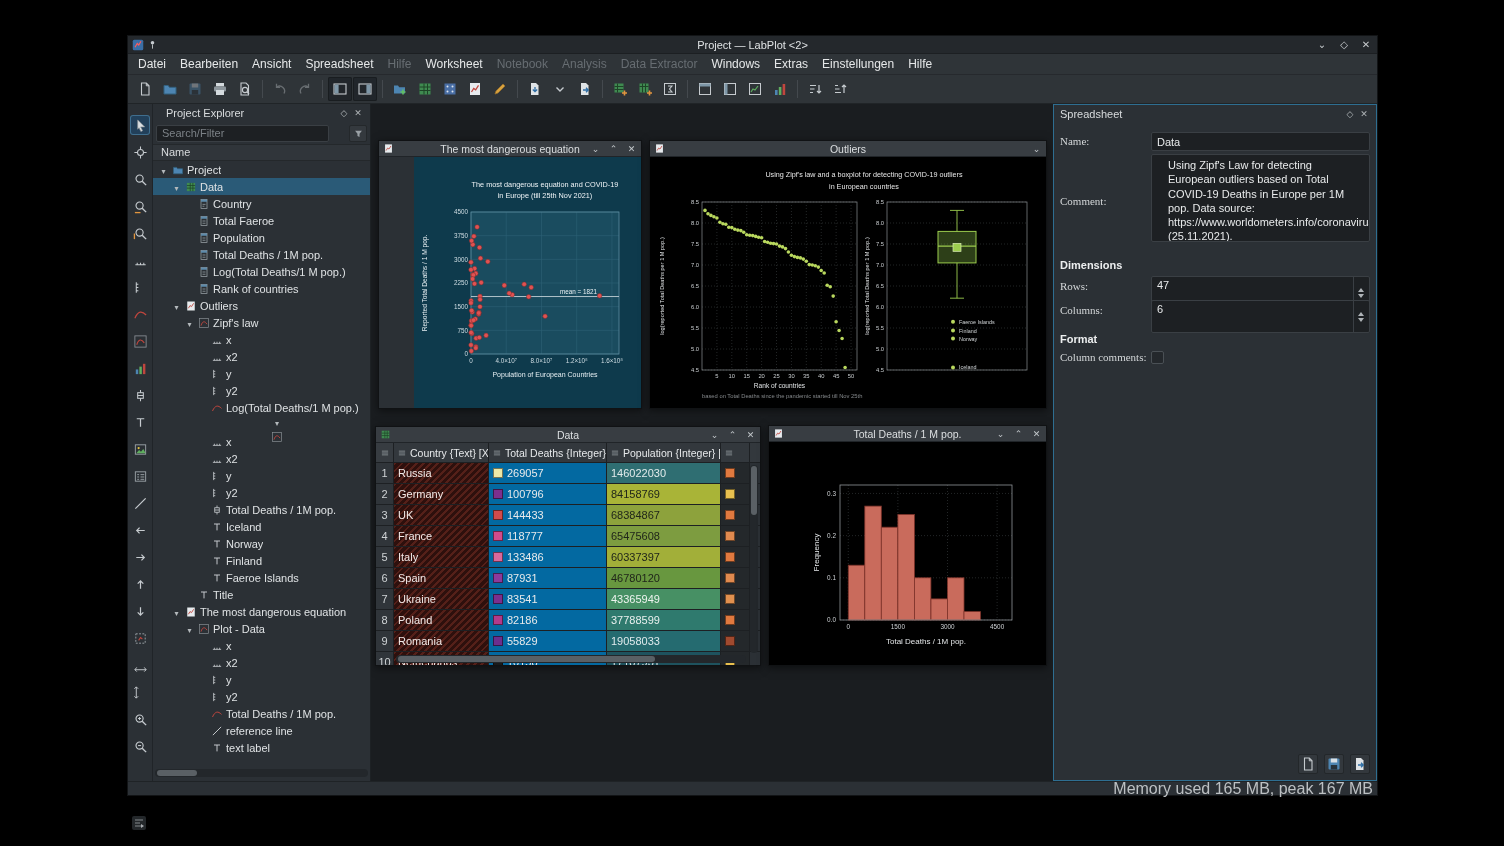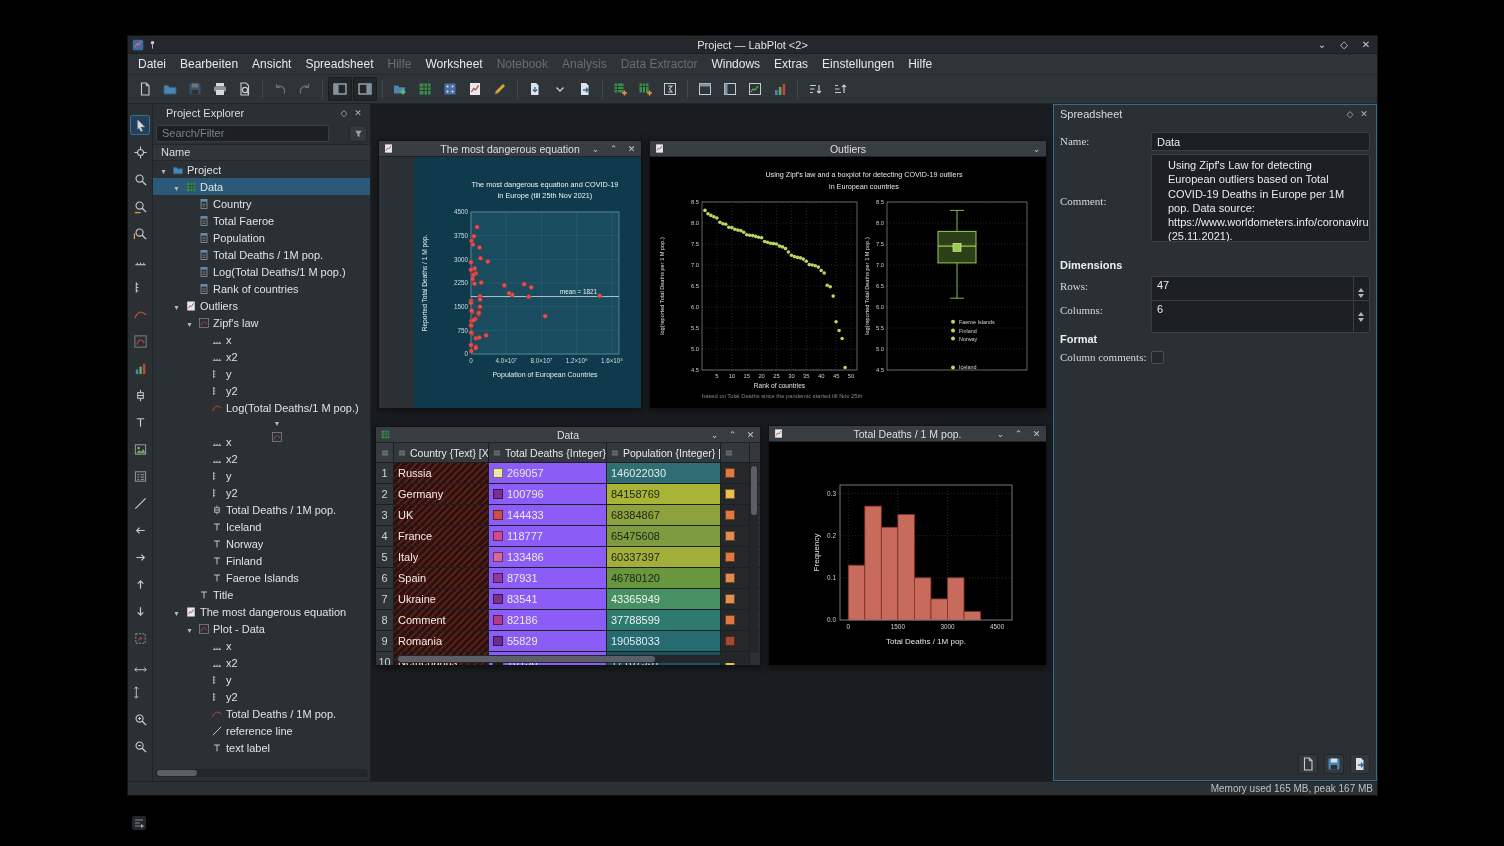--- a/index.html
+++ b/index.html
@@ -59,21 +59,21 @@
 .bg-black{background:#000;}
 
 .dt-head{display:flex;height:20px;background:#33383d;border-bottom:1px solid #1d2023;}
 .dt-corner{width:18px;display:flex;align-items:center;justify-content:center;border-right:1px solid #1d2023;background:#373c41;}
 .dt-h{display:flex;align-items:center;gap:3px;font-size:10.5px;color:#e6e8ea;padding:0 3px;border-right:1px solid #1d2023;overflow:hidden;white-space:nowrap;}
 .dt-body{overflow:hidden;}
 .dt-row{display:flex;height:21px;border-bottom:1px solid #1d2023;font-size:11px;}
 .dt-num{width:18px;background:#30353a;color:#cfd3d5;display:flex;align-items:center;justify-content:center;border-right:1px solid #1d2023;flex:0 0 18px;}
 .dt-c{display:flex;align-items:center;padding:0 4px;border-right:1px solid #1d2023;overflow:hidden;white-space:nowrap;}
 .dt-c.country{width:95px;flex:0 0 95px;color:#f2e9e7;background:repeating-linear-gradient(135deg,#552019 0 2px,#2e100d 2px 5px);}
-.dt-c.deaths{width:118px;flex:0 0 118px;background:#8b5cf6;gap:4px;}
+.dt-c.deaths{width:118px;flex:0 0 118px;background:#0369a1;gap:4px;}
 .dt-c.pop{width:114px;flex:0 0 114px;}
 .dt-c.extra{width:29px;flex:0 0 29px;background:#24282b;}
 .chip{width:10px;height:10px;display:inline-block;border:1px solid rgba(0,0,0,.5);flex:0 0 10px;}
 .dt-hscroll{position:absolute;left:20px;right:14px;bottom:2px;height:8px;background:#23272b;border-radius:4px;}
 .dt-hscroll .thumb{position:absolute;left:2px;top:1px;right:26%;height:6px;background:#5a6065;border-radius:3px;}
 .dt-vscroll{position:absolute;top:22px;bottom:12px;right:2px;width:8px;background:#23272b;border-radius:4px;}
 .dt-vscroll .thumb{position:absolute;top:1px;left:1px;width:6px;height:26%;background:#5a6065;border-radius:3px;}
 
 .dock{width:324px;background:#2b3035;border:1px solid #2e6e91;display:flex;flex-direction:column;}
 .dock-body{flex:1;position:relative;font-size:11px;}
@@ -85,21 +85,21 @@
 .spin{height:33px;padding:2px 18px 0 5px;}
 .spin .arrows{position:absolute;right:1px;top:0;bottom:0;width:15px;border-left:1px solid #3a3f44;display:flex;flex-direction:column;align-items:center;justify-content:center;gap:2px;}
 .tri-up{width:0;height:0;border-left:3.5px solid transparent;border-right:3.5px solid transparent;border-bottom:4px solid #aeb3b7;}
 .tri-down{width:0;height:0;border-left:3.5px solid transparent;border-right:3.5px solid transparent;border-top:4px sol
 id #aeb3b7;}
 .tri-down{border-top:4px solid #aeb3b7;}
 .checkbox{position:absolute;left:97px;width:13px;height:13px;background:#24282c;border:1px solid #4a5055;border-radius:2px;}
 .dock-footer{position:absolute;right:6px;bottom:6px;display:flex;gap:6px;}
 .dock-fbtn{width:20px;height:20px;display:flex;align-items:center;justify-content:center;background:#33383d;border:1px solid #23272a;border-radius:2px;}
 
-.statusbar{height:14px;background:#2b3035;border-top:1px solid #1f2326;display:flex;align-items:center;justify-content:flex-end;font-size:10px;color:#bcc0c3;padding:0 4px;}
+.statusbar{height:14px;background:#2b3035;border-top:1px solid #1f2326;display:flex;align-items:center;justify-content:flex-end;font-size:16px;color:#bcc0c3;padding:0 4px;}
 
 .ic{display:inline-flex;width:16px;height:16px;flex:0 0 auto;}
 .ic svg{width:100%;height:100%;display:block;}
 .ic.i12{width:12px;height:12px;flex:0 0 12px;}
 .ic.i11{width:11px;height:11px;}
 .ic.i10{width:10px;height:10px;flex:0 0 10px;}
 .ic.i15{width:15px;height:15px;}
 .stray{position:absolute;left:131px;top:815px;width:16px;height:16px;opacity:.85;}
 svg text{font-family:"Liberation Sans","DejaVu Sans",sans-serif;}
 </style>
@@ -1295,21 +1295,21 @@
                   <div class="dt-num">7</div>
                   <div class="dt-c country">Ukraine</div>
                   <div class="dt-c deaths"><span class="chip" style="background:#7b2f8e"></span>83541</div>
                   <div class="dt-c pop" style="background:#479064;color:#eef4ef">43365949</div>
                   <div class="dt-c extra">
                     <span class="chip" style="background:#e0904f"></span>
                   </div>
                 </div>
                 <div class="dt-row">
                   <div class="dt-num">8</div>
-                  <div class="dt-c country">Comment</div>
+                  <div class="dt-c country">Poland</div>
                   <div class="dt-c deaths"><span class="chip" style="background:#b03a8c"></span>82186</div>
                   <div class="dt-c pop" style="background:#2f7a6e;color:#e8f0ee">37788599</div>
                   <div class="dt-c extra">
                     <span class="chip" style="background:#e0793f"></span>
                   </div>
                 </div>
                 <div class="dt-row">
                   <div class="dt-num">9</div>
                   <div class="dt-c country">Romania</div>
                   <div class="dt-c deaths"><span class="chip" style="background:#6b2f8e"></span>55829</div>

